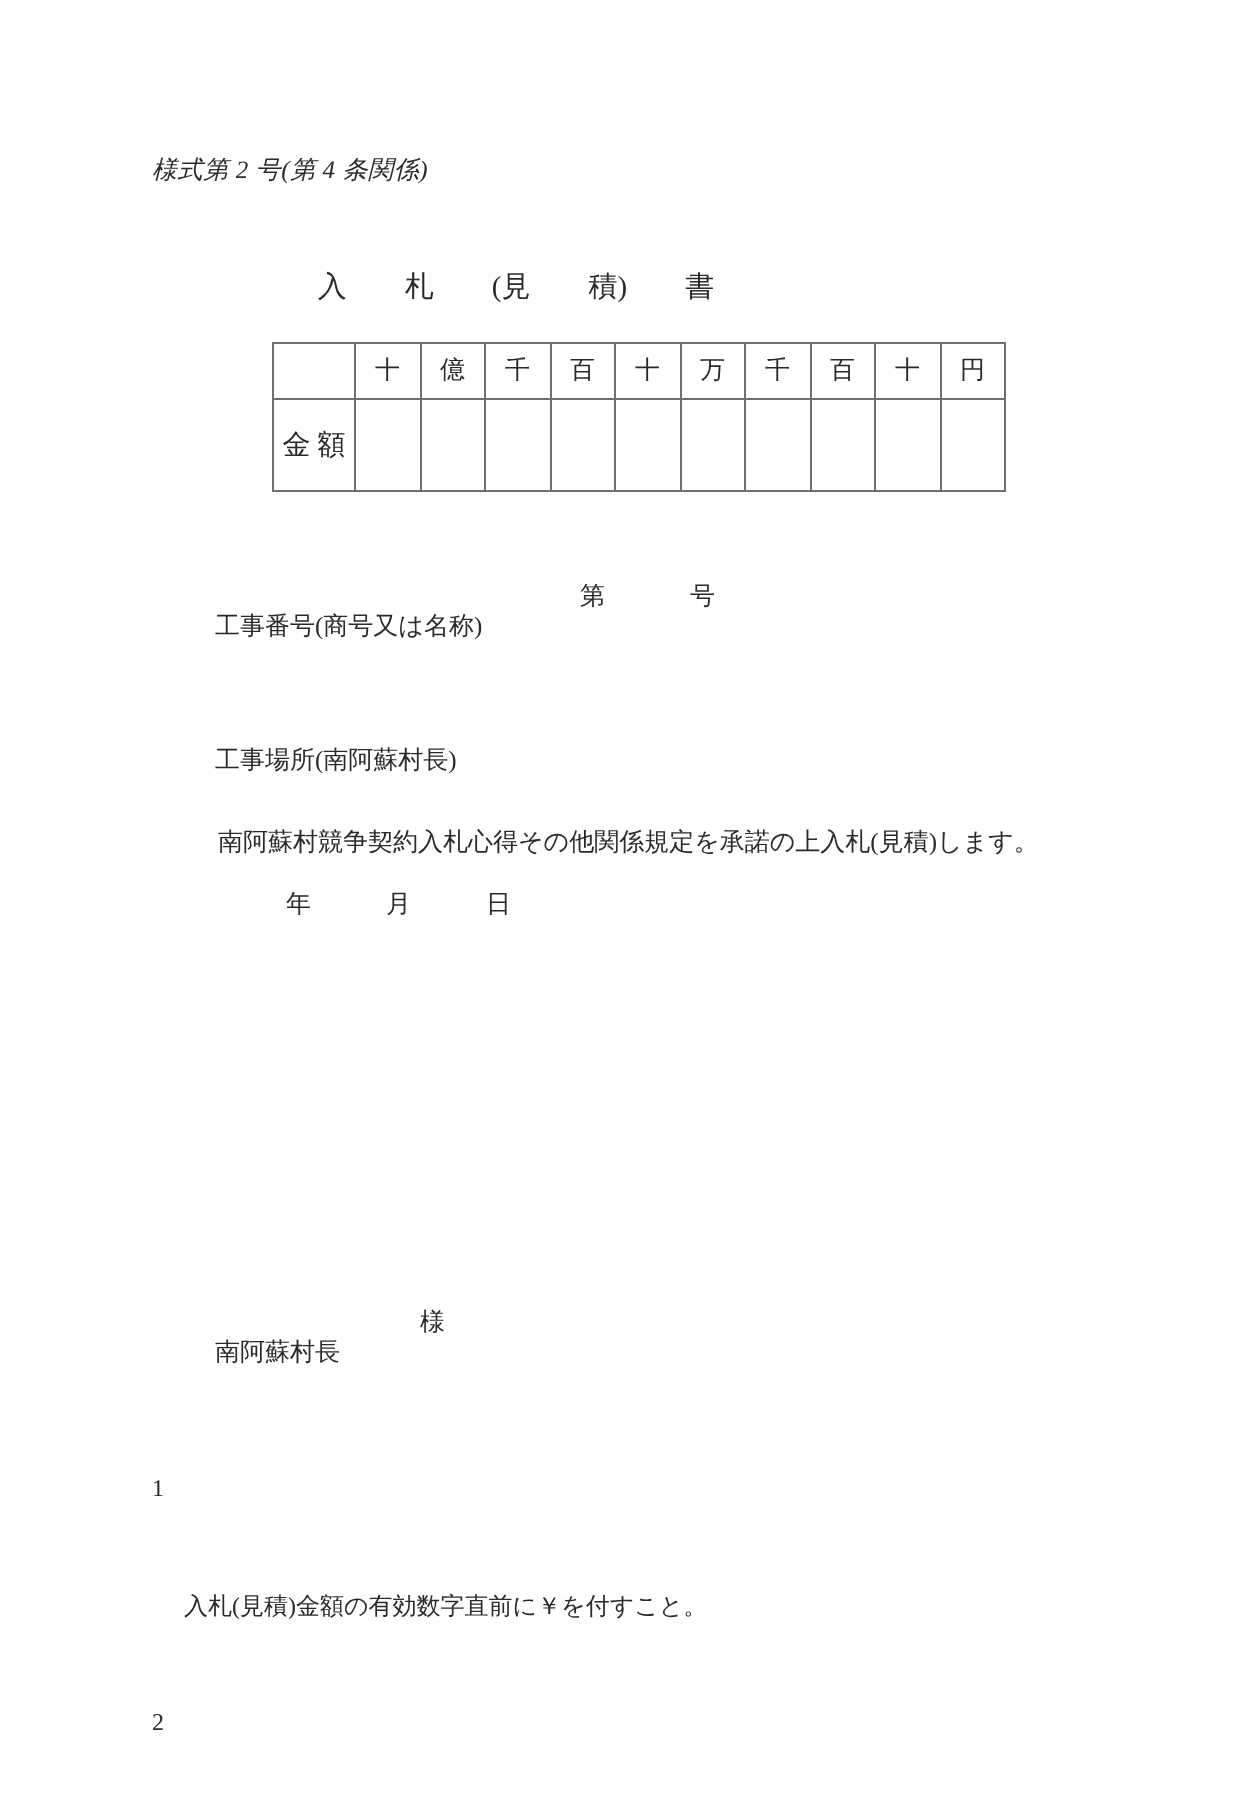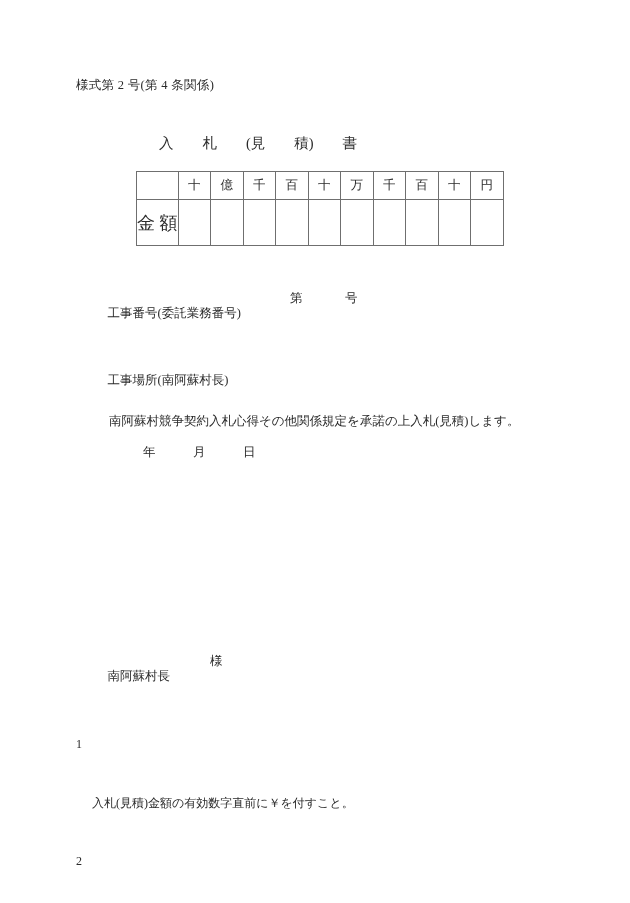--- a/index.html
+++ b/index.html
@@ -22,20 +22,21 @@
   }
 
   
   .form-code {
     position: absolute;
     left: 76px;
     top: 77px;
     font-size: 12.5px;
     letter-spacing: 0.3px;
     white-space: pre;
+    font-style: italic;
   }
 
   
   .doc-title {
     position: absolute;
     left: 0;
     top: 134px;
     width: 516px;
     text-align: center;
     font-size: 14.5px;
@@ -56,21 +57,21 @@
     vertical-align: middle;
     font-size: 12.5px;
     white-space: pre;
     padding: 0;
   }
   .amount-table .col-label { width: 40px; }
   .amount-table .col-digit { width: 31.5px; }
   .amount-table tr.head-row td { height: 27px; }
   .amount-table tr.body-row td { height: 45px; }
   .amount-table td.label-cell {
-    font-size: 18px;
+    font-size: 14px;
     letter-spacing: 0;
   }
 
   
   .field-row {
     position: absolute;
     left: 95px;
     font-size: 12.5px;
     white-space: pre;
   }
@@ -214,21 +215,21 @@
         <td class="col-digit"></td>
         <td class="col-digit"></td>
         <td class="col-digit"></td>
         <td class="col-digit"></td>
         <td class="col-digit"></td>
       </tr>
     </tbody>
   </table>
 
   <div class="field-row" id="field-0">
-    <span class="field-label">工事番号(委託業務番号)</span>
+    <span class="field-label">工事番号(商号又は名称)</span>
     <span class="sub-dai">第</span>
     <span class="sub-gou">号</span>
   </div>
 
 
   <div class="field-row" id="field-2">
     <span class="field-label">工事場所(南阿蘇村長)</span>
   </div>
 
   <div class="declaration">南阿蘇村競争契約入札心得その他関係規定を承諾の上入札(見積)します。</div>

